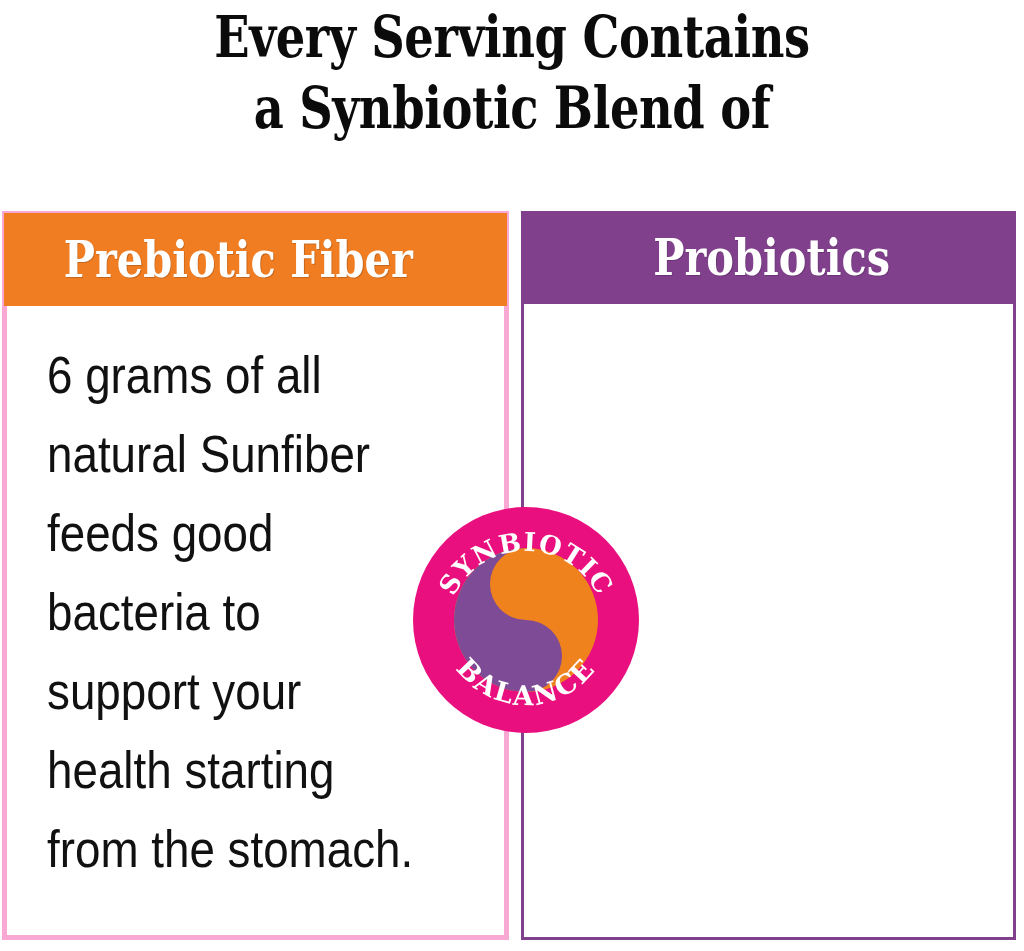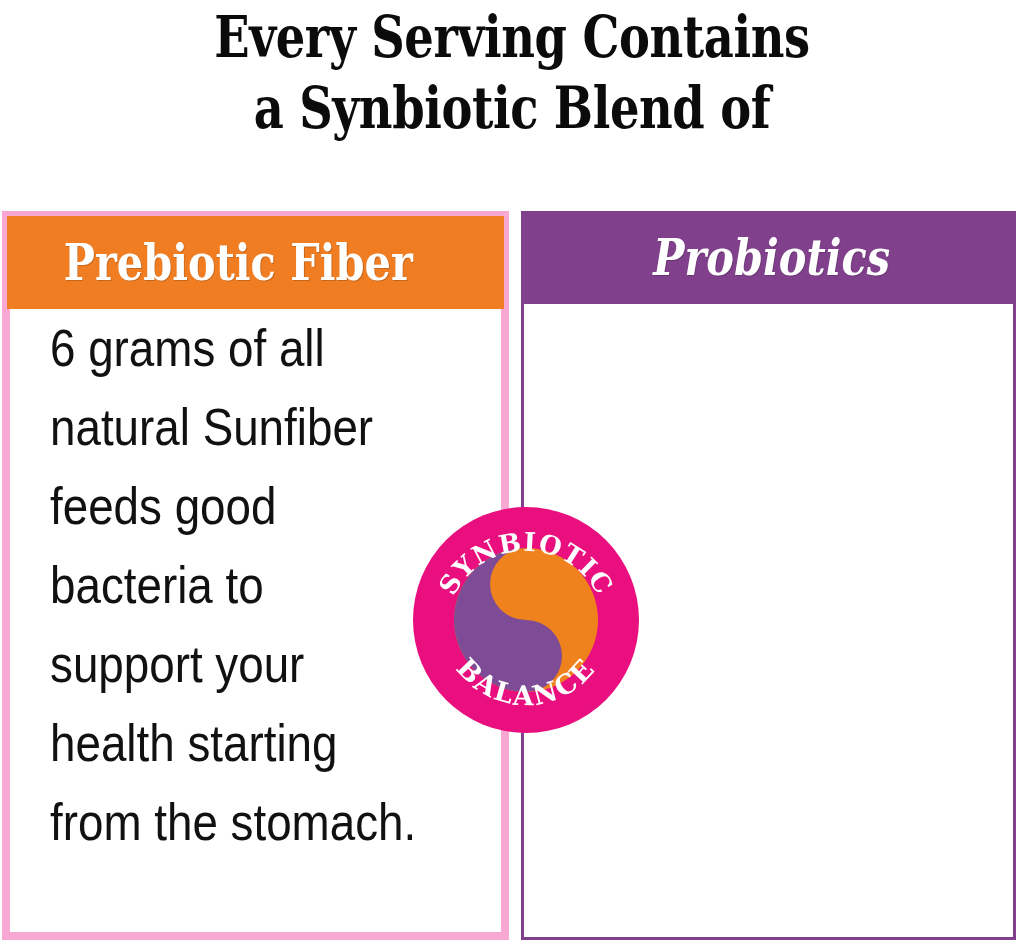--- a/index.html
+++ b/index.html
@@ -49,27 +49,26 @@
   .panel {
     position: absolute;
     top: 211px;
     height: 729px;
     box-sizing: border-box;
     background: #ffffff;
   }
   #panel-prebiotic {
     left: 2px;
     width: 507px;
-    border: 8px solid #f9a8d4;
+    border: 5px solid #f9a8d4;
   }
   #panel-probiotic {
     left: 521px;
     width: 495px;
     border: 3px solid #80408c;
-    font-style: italic;
   }
 
   .panel-header {
     height: 93px;
     display: flex;
     align-items: center;
     justify-content: center;
     box-sizing: border-box;
   }
   #panel-prebiotic .panel-header {
@@ -89,20 +88,21 @@
     line-height: 52px;
     color: #ffffff;
     transform: scaleX(0.83);
     transform-origin: center center;
     white-space: nowrap;
     text-shadow: 1px 1px 0 rgba(0,0,0,0.18);
   }
 
   .panel-body {
     box-sizing: border-box;
+    padding-top: 30px;
   }
   .body-text {
     font-family: "Liberation Sans", sans-serif;
     font-weight: 400;
     font-size: 52px;
     line-height: 79px;
     color: #111111;
     transform: scaleX(0.88);
     white-space: pre-line;
   }

